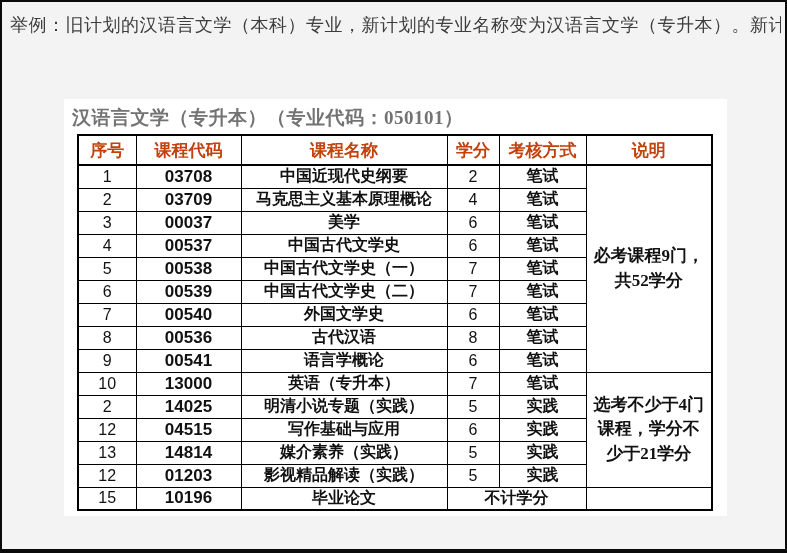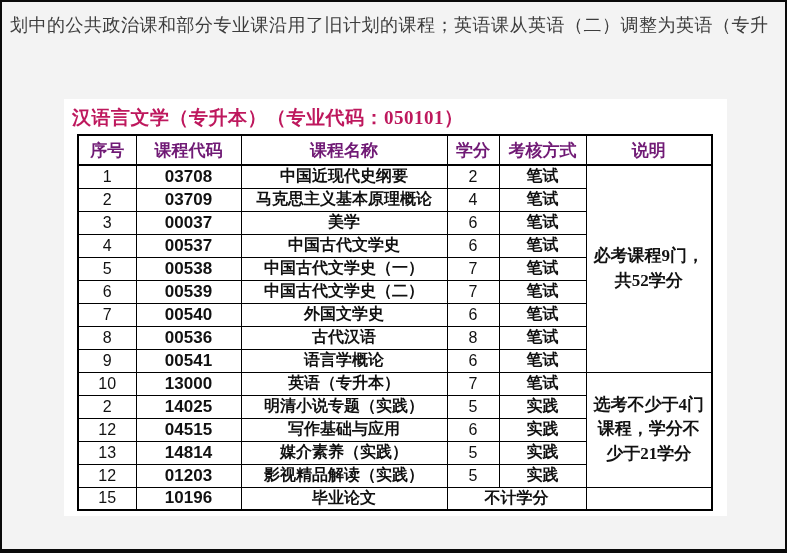--- a/index.html
+++ b/index.html
@@ -40,21 +40,21 @@
     height: 417px;
     background: #ffffff;
   }
 
   .table-title {
     position: absolute;
     left: 8px;
     top: 6px;
     font-size: 19px;
     font-weight: bold;
-    color: #be185d;
+    color: #737373;
     white-space: nowrap;
     letter-spacing: 0.5px;
   }
 
   table.course-table {
     position: absolute;
     left: 13px;
     top: 35px;
     border-collapse: collapse;
     table-layout: fixed;
@@ -66,21 +66,21 @@
     border: 1px solid #000000;
     text-align: center;
     vertical-align: middle;
     padding: 0 2px;
     overflow: hidden;
   }
   .course-table thead th {
     height: 30px;
     font-size: 17px;
     font-weight: bold;
-    color: #701a75;
+    color: #c2410c;
     border-bottom-width: 2px;
   }
   .course-table tbody td { height: 23px; color: #111111; }
 
   td.no, td.code, td.credits {
     font-family: "Liberation Sans", sans-serif;
     font-size: 16px;
     font-weight: normal;
   }
   td.code { font-size: 17px; font-weight: bold; }
@@ -103,21 +103,21 @@
     line-height: 1.45;
     padding: 0 6px;
   }
 </style>
 </head>
 <body>
 
 <div class="screen">
 
   <div class="intro">
-    <span class="intro-line">划中的公共政治课和部分专业课沿用了旧计划的课程；英语课从英语（二）调整为英语（专升</span>
+    <span class="intro-line">举例：旧计划的汉语言文学（本科）专业，新计划的专业名称变为汉语言文学（专升本）。新计</span>
   </div>
 
   <div class="panel">
     <div class="table-title">汉语言文学（专升本）（专业代码：050101）</div>
 
     <table class="course-table">
       <colgroup>
         <col style="width:58px">
         <col style="width:105px">
         <col style="width:206px">

